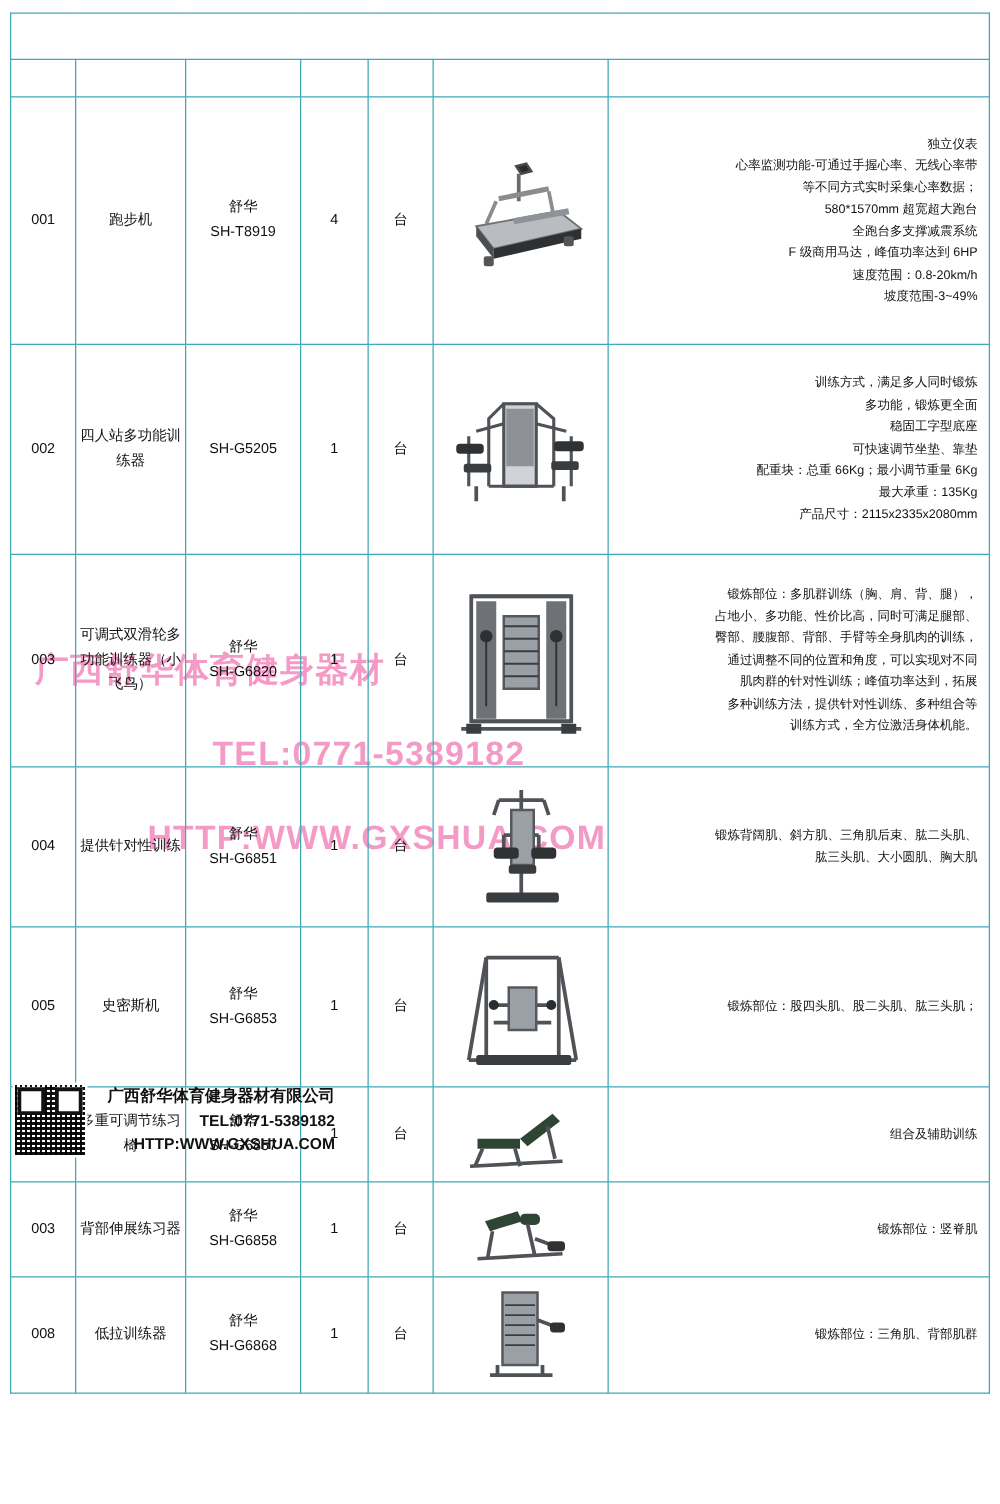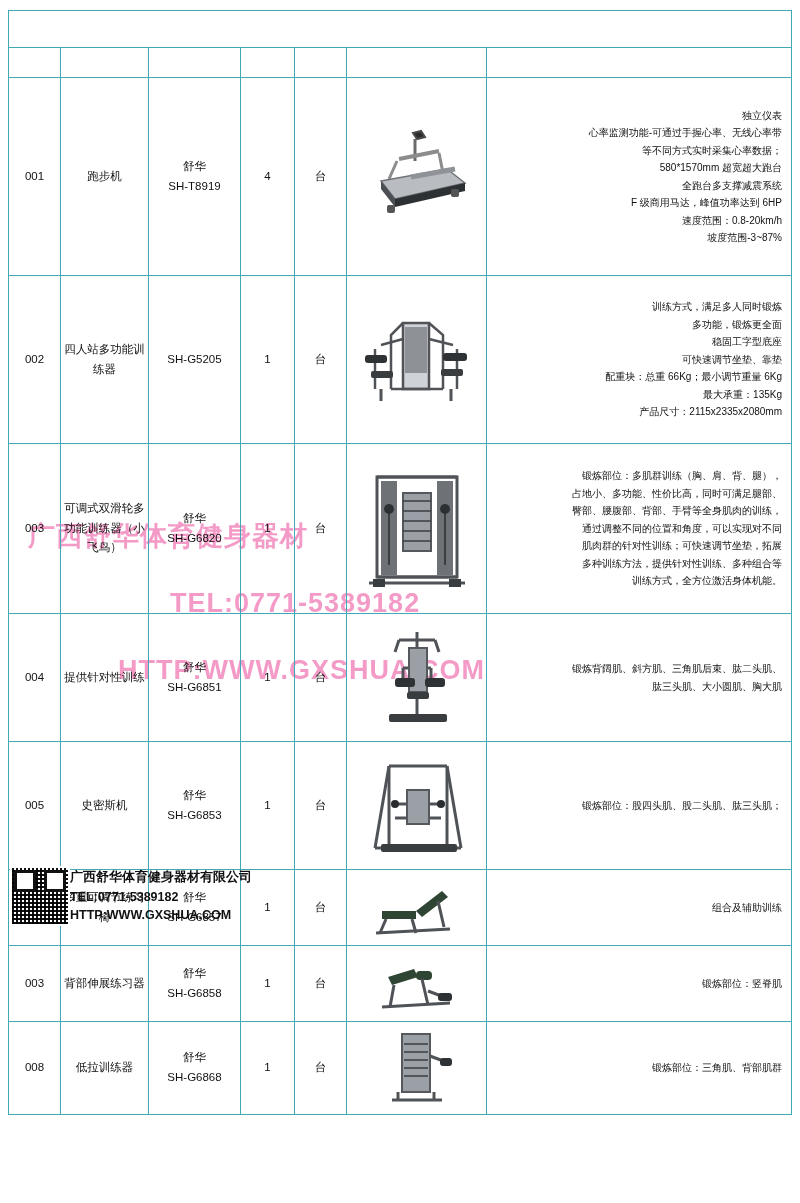--- a/index.html
+++ b/index.html
@@ -115,21 +115,22 @@
   }
 
   
   .stamp {
     position: absolute;
     left: 10px;
     top: 866px;
     z-index: 5;
     display: flex;
     align-items: flex-start;
-    gap: 0;
+    gap: 16px;
+    text-align: right;
   }
   .qr {
     width: 56px;
     height: 56px;
     background:
       repeating-linear-gradient(90deg, #111 0 2px, #fff 2px 4px),
       repeating-linear-gradient(0deg, #111 0 2px, #fff 2px 4px);
     background-blend-mode: multiply;
     border: 2px solid #fff;
     position: relative;
@@ -221,21 +222,21 @@
           </svg>
         </td>
         <td class="cell-remark">
           <div>独立仪表</div>
           <div>心率监测功能-可通过手握心率、无线心率带</div>
           <div>等不同方式实时采集心率数据；</div>
           <div>580*1570mm 超宽超大跑台</div>
           <div>全跑台多支撑减震系统</div>
           <div>F 级商用马达，峰值功率达到 6HP</div>
           <div>速度范围：0.8-20km/h</div>
-          <div>坡度范围-3~87%</div>
+          <div>坡度范围-3~49%</div>
         </td>
       </tr>
 
       <tr style="height:168px">
         <td class="cell-center">002</td>
         <td class="cell-center">四人站多功能训练器</td>
         <td class="cell-center">
           <span class="model-line">SH-G5205</span>
         </td>
         <td class="cell-center">1</td>
@@ -299,21 +300,21 @@
             <path d="M38 50 L38 106 M94 50 L94 106" stroke="#2e3133" stroke-width="1.5"></path>
             <rect x="22" y="120" width="12" height="8" fill="#3a3d40"></rect>
             <rect x="98" y="120" width="12" height="8" fill="#3a3d40"></rect>
           </svg>
         </td>
         <td class="cell-remark">
           <div>锻炼部位：多肌群训练（胸、肩、背、腿），</div>
           <div>占地小、多功能、性价比高，同时可满足腿部、</div>
           <div>臀部、腰腹部、背部、手臂等全身肌肉的训练，</div>
           <div>通过调整不同的位置和角度，可以实现对不同</div>
-          <div>肌肉群的针对性训练；可快速调节坐垫，拓展</div>
+          <div>肌肉群的针对性训练；峰值功率达到，拓展</div>
           <div>多种训练方法，提供针对性训练、多种组合等</div>
           <div>训练方式，全方位激活身体机能。</div>
         </td>
       </tr>
 
       <tr style="height:128px">
         <td class="cell-center">004</td>
         <td class="cell-center">提供针对性训练</td>
         <td class="cell-center">
           <span class="model-line">舒华</span>

